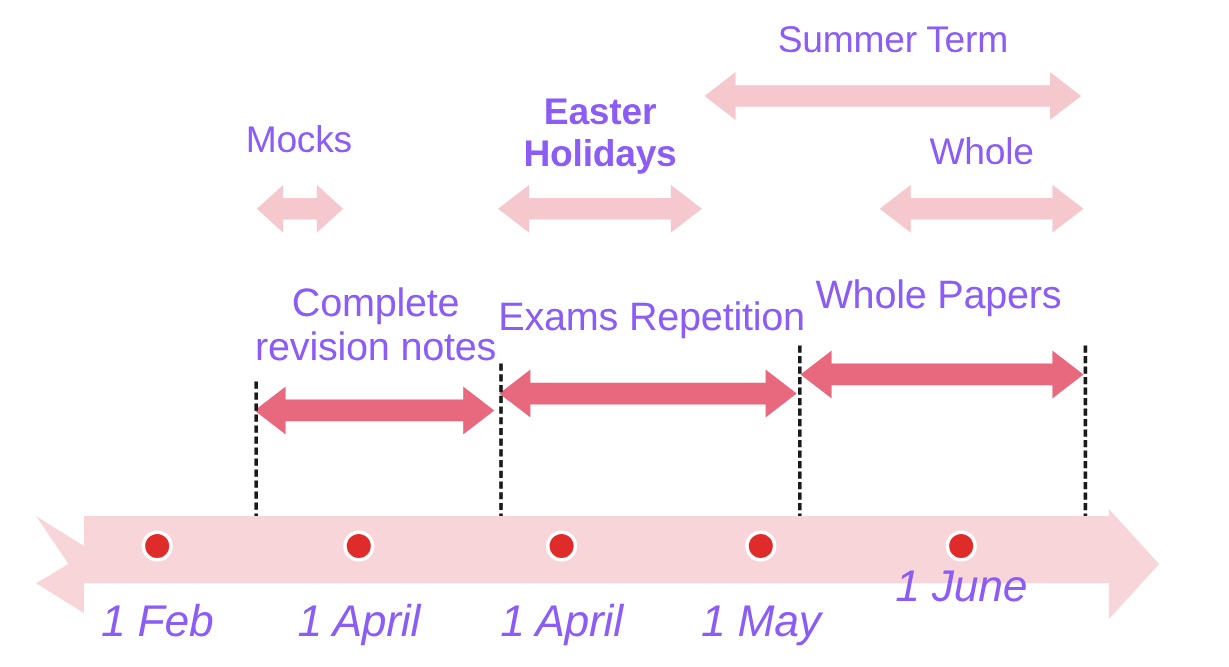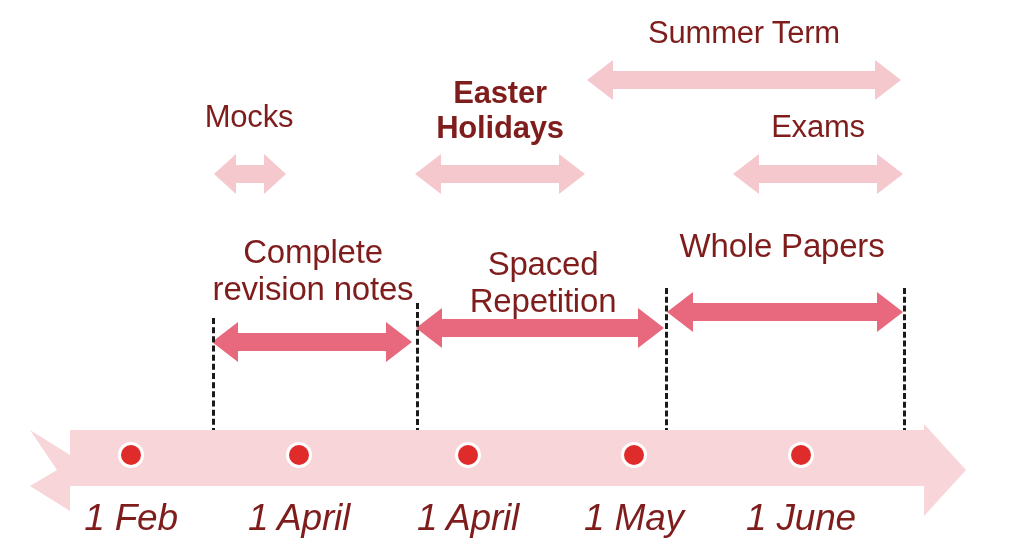--- a/index.html
+++ b/index.html
@@ -12,21 +12,21 @@
   }
   #diagram {
     position: relative;
     width: 1024px;
     height: 556px;
     background: #ffffff;
     overflow: hidden;
   }
   .lbl {
     position: absolute;
-    color: #7f1d1d;
+    color: #8b5cf6;
     font-family: "Liberation Sans", sans-serif;
     font-weight: 400;
     text-align: center;
     line-height: 1.12;
     white-space: pre-line;
     letter-spacing: -0.2px;
   }
   .phase-label { font-size: 31px; }
   .task-label  { font-size: 33px; }
   .date-label  { font-size: 37px; font-style: italic; }
@@ -57,40 +57,40 @@
     <svg class="arrow-svg" style="left:587px; top:58px;" width="314" height="44" viewBox="0 0 314 44">
       <polygon points="0,22 26,2 26,13 288,13 288,2 314,22 288,42 288,31 26,31 26,42" fill="#F5C8CE"></polygon>
     </svg>
 
     <div class="lbl phase-label" style="left:400px; top:76px; width:200px;font-weight:bold;">Easter
 Holidays</div>
     <svg class="arrow-svg" style="left:415px; top:152px;" width="170" height="44" viewBox="0 0 170 44">
       <polygon points="0,22 26,2 26,13 144,13 144,2 170,22 144,42 144,31 26,31 26,42" fill="#F5C8CE"></polygon>
     </svg>
 
-    <div class="lbl phase-label" style="left:718px; top:110px; width:200px;">Exams</div>
+    <div class="lbl phase-label" style="left:718px; top:110px; width:200px;">Whole</div>
     <svg class="arrow-svg" style="left:733px; top:152px;" width="170" height="44" viewBox="0 0 170 44">
       <polygon points="0,22 26,2 26,13 144,13 144,2 170,22 144,42 144,31 26,31 26,42" fill="#F5C8CE"></polygon>
     </svg>
 
     <div class="lbl phase-label" style="left:149px; top:100px; width:200px;">Mocks</div>
     <svg class="arrow-svg" style="left:214px; top:152px;" width="72" height="44" viewBox="0 0 72 44">
       <polygon points="0,22 22,2 22,13 50,13 50,2 72,22 50,42 50,31 22,31 22,42" fill="#F5C8CE"></polygon>
     </svg>
   </div>
 
   <div>
 
     <div class="lbl task-label" style="left:193px; top:234px; width:240px;">Complete
 revision notes</div>
     <svg class="arrow-svg" style="left:212px; top:321px;" width="200" height="42" viewBox="0 0 200 42">
       <polygon points="0,21 26,1 26,12 174,12 174,1 200,21 174,41 174,30 26,30 26,41" fill="#E8697E"></polygon>
     </svg>
 
-    <div class="lbl task-label" style="left:413px; top:246px; width:260px;">Spaced Repetition</div>
+    <div class="lbl task-label" style="left:413px; top:246px; width:260px;">Exams Repetition</div>
     <svg class="arrow-svg" style="left:416px; top:307px;" width="248" height="42" viewBox="0 0 248 42">
       <polygon points="0,21 26,1 26,12 222,12 222,1 248,21 222,41 222,30 26,30 26,41" fill="#E8697E"></polygon>
     </svg>
 
     <div class="lbl task-label" style="left:662px; top:228px; width:240px;">Whole Papers</div>
     <svg class="arrow-svg" style="left:667px; top:291px;" width="236" height="42" viewBox="0 0 236 42">
       <polygon points="0,21 26,1 26,12 210,12 210,1 236,21 210,41 210,30 26,30 26,41" fill="#E8697E"></polygon>
     </svg>
   </div>
 
@@ -112,16 +112,16 @@
     <div class="dot" style="left:455px; top:442px; width:26px; height:26px; background:#E02B2B; border:3px solid #FFFFFF;"></div>
     <div class="dot" style="left:621px; top:442px; width:26px; height:26px; background:#E02B2B; border:3px solid #FFFFFF;"></div>
     <div class="dot" style="left:788px; top:442px; width:26px; height:26px; background:#E02B2B; border:3px solid #FFFFFF;"></div>
   </div>
 
   <div>
     <div class="lbl date-label" style="left:31px; top:497px; width:200px;">1 Feb</div>
     <div class="lbl date-label" style="left:199px; top:497px; width:200px;">1 April</div>
     <div class="lbl date-label" style="left:368px; top:497px; width:200px;">1 April</div>
     <div class="lbl date-label" style="left:534px; top:497px; width:200px;">1 May</div>
-    <div class="lbl date-label" style="left:701px; top:497px; width:200px;">1 June</div>
+    <div class="lbl date-label" style="left:701px; top:468px; width:200px;">1 June</div>
   </div>
 
 </div>
 
 </body></html>

